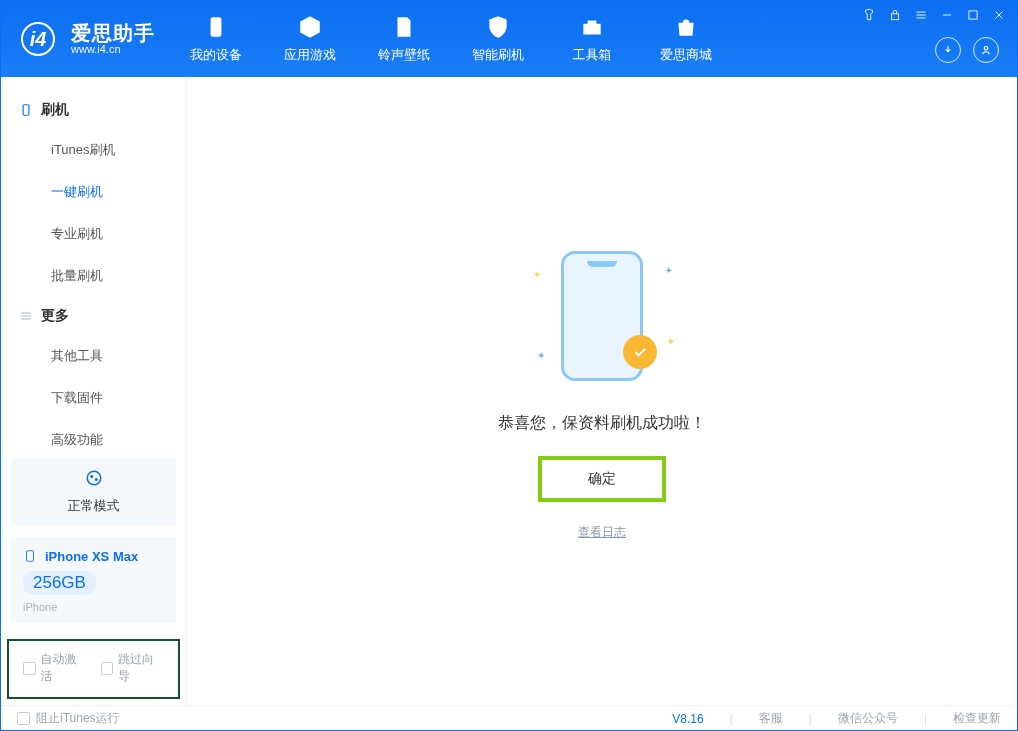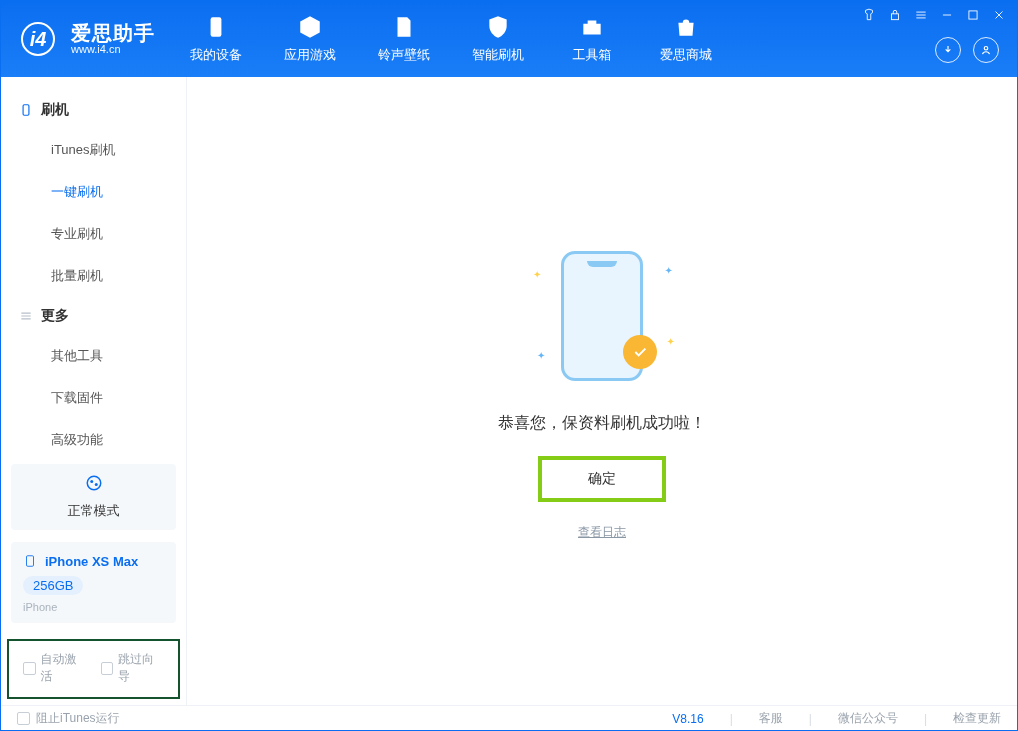--- a/index.html
+++ b/index.html
@@ -26,21 +26,21 @@
 .side-scroll { flex:1; overflow-y:auto; padding-top:14px; }
 .side-section-hd { display:flex; align-items:center; gap:8px; padding:10px 18px; font-size:14px; font-weight:600; color:#333; }
 .side-section-hd svg { width:14px; height:14px; }
 .side-item { padding:12px 18px 12px 50px; font-size:13px; color:#555; cursor:pointer; }
 .side-item.active { color:#0a6ef0; }
 .mode-box, .device-box { margin:6px 10px; background:#f5f8fb; border-radius:4px; padding:10px 12px; font-size:13px; display:flex; flex-direction:column; gap:4px; }
 .mode-box { flex-direction:column; align-items:center; gap:10px; color:#333; cursor:pointer; }
 .mode-box svg { width:18px; height:18px; }
 .device-name { color:#0a6ef0; font-weight:600; display:flex; align-items:center; gap:8px; }
 .device-name svg { width:14px; height:18px; stroke:#0a6ef0; fill:none; stroke-width:1.5; }
-.device-cap { display:inline-block; padding:2px 10px; border-radius:10px; background:#e5f0fe; color:#0a6ef0; font-size:13px; margin-top:2px; width:fit-content; }
+.device-cap { display:inline-block; padding:2px 10px; border-radius:10px; background:#e5f0fe; color:#0a6ef0; font-size:17px; margin-top:2px; width:fit-content; }
 .device-type { color:#aab3bd; font-size:11px; margin-top:2px; }
 .cb-row { display:flex; gap:14px; padding:10px 14px 12px; border:2px solid #14532d; margin:10px 6px 6px; }
 .cb { display:flex; align-items:center; gap:5px; font-size:12px; color:#9aa3ad; cursor:pointer; }
 .cb-box { width:13px; height:13px; border:1px solid #c7ced6; border-radius:2px; }
 .main { flex:1; position:relative; display:flex; flex-direction:column; align-items:center; justify-content:center; gap:22px; }
 .illust { width:150px; height:150px; position:relative; display:flex; align-items:center; justify-content:center; }
 .phone { width:82px; height:130px; border:3px solid #8ac9f3; border-radius:14px; background:#e8f4fe; position:relative; }
 .phone::before { content:""; position:absolute; top:7px; left:50%; transform:translateX(-50%); width:30px; height:6px; background:#8ac9f3; border-radius:0 0 6px 6px; }
 .badge { position:absolute; right:20px; bottom:22px; width:34px; height:34px; background:#f9b733; border-radius:50%; display:flex; align-items:center; justify-content:center; }
 .badge svg { width:16px; height:16px; stroke:#fff; fill:none; stroke-width:3; }

